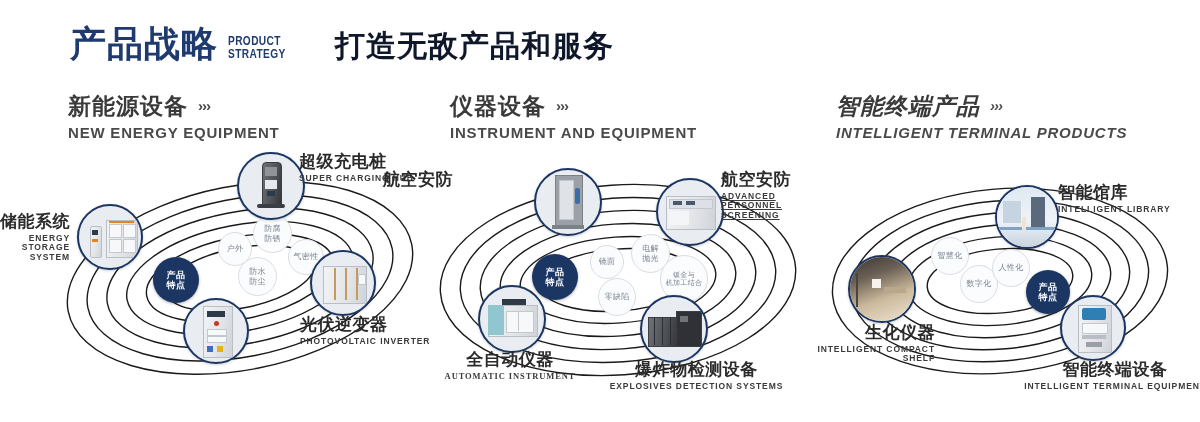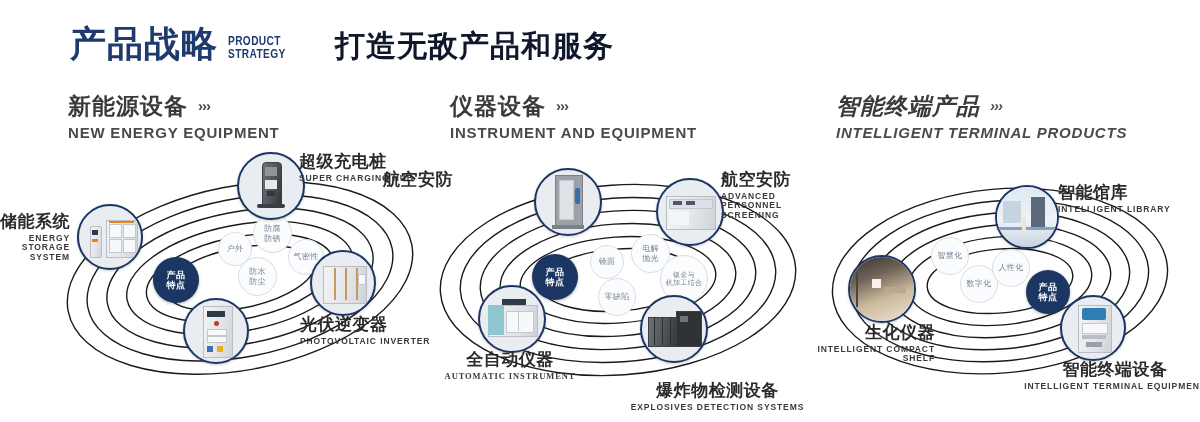--- a/index.html
+++ b/index.html
@@ -231,21 +231,21 @@
       <div class="art">
         <div class="dev cab" style="left:8px;top:16px;width:48px;height:32px;"></div>
         <div class="panel" style="left:11px;top:19px;width:42px;height:8px;background:#dde1e7;"></div>
         <div class="scr" style="left:15px;top:21px;width:9px;height:4px;background:#4b5a6b;"></div>
         <div class="scr" style="left:28px;top:21px;width:9px;height:4px;background:#4b5a6b;"></div>
         <div class="stripe" style="left:11px;top:31px;width:20px;height:14px;background:#f3f5f7;"></div>
       </div>
     </div>
     <div class="lbl" style="left:293px;top:20px;">
       <div class="cn">航空安防</div>
-      <div class="en" style="white-space:pre-line;">ADVANCED PERSONNEL
+      <div class="en" style="white-space:pre-line;text-decoration:underline;">ADVANCED PERSONNEL
 SCREENING</div>
     </div>
 
     <div class="node" style="left:50px;top:135px;width:64px;height:64px;">
       <div class="art">
         <div class="dev cab" style="left:8px;top:18px;width:48px;height:30px;"></div>
         <div class="stripe" style="left:8px;top:18px;width:16px;height:30px;background:#8fc6cf;"></div>
         <div class="scr" style="left:22px;top:12px;width:24px;height:6px;background:#2f3a46;"></div>
         <div class="panel" style="left:26px;top:24px;width:26px;height:20px;"></div>
         <div class="stripe" style="left:38px;top:24px;width:1px;height:20px;background:#c3c7ce;"></div>
@@ -259,21 +259,21 @@
     <div class="node" style="left:212px;top:145px;width:64px;height:64px;">
       <div class="art">
         <div class="dev cab-dark" style="left:6px;top:20px;width:28px;height:28px;"></div>
         <div class="stripe" style="left:12px;top:20px;width:1px;height:28px;background:#2b2d31;"></div>
         <div class="stripe" style="left:20px;top:20px;width:1px;height:28px;background:#2b2d31;"></div>
         <div class="stripe" style="left:28px;top:20px;width:1px;height:28px;background:#2b2d31;"></div>
         <div class="dev cab-dark" style="left:34px;top:14px;width:24px;height:34px;background:#2f3136;"></div>
         <div class="scr" style="left:38px;top:19px;width:8px;height:6px;background:#6f737a;"></div>
       </div>
     </div>
-    <div class="lbl center" style="left:192px;top:210px;width:195px;margin-top:21px;">
+    <div class="lbl center" style="left:171px;top:210px;width:195px;">
       <div class="cn">爆炸物检测设备</div>
       <div class="en">EXPLOSIVES DETECTION SYSTEMS</div>
     </div>
   </div>
 
   <div class="cluster" style="left:820px;top:155px;width:360px;height:240px;">
     <svg class="rings" width="360" height="240" viewBox="0 0 360 240">
       <g fill="none" stroke="#1a1a1a" stroke-width="1.4">
         <ellipse cx="180" cy="126" rx="168" ry="92" transform="rotate(-5 180 126)"></ellipse>
         <ellipse cx="180" cy="126" rx="149" ry="80" transform="rotate(-5 180 126)"></ellipse>

